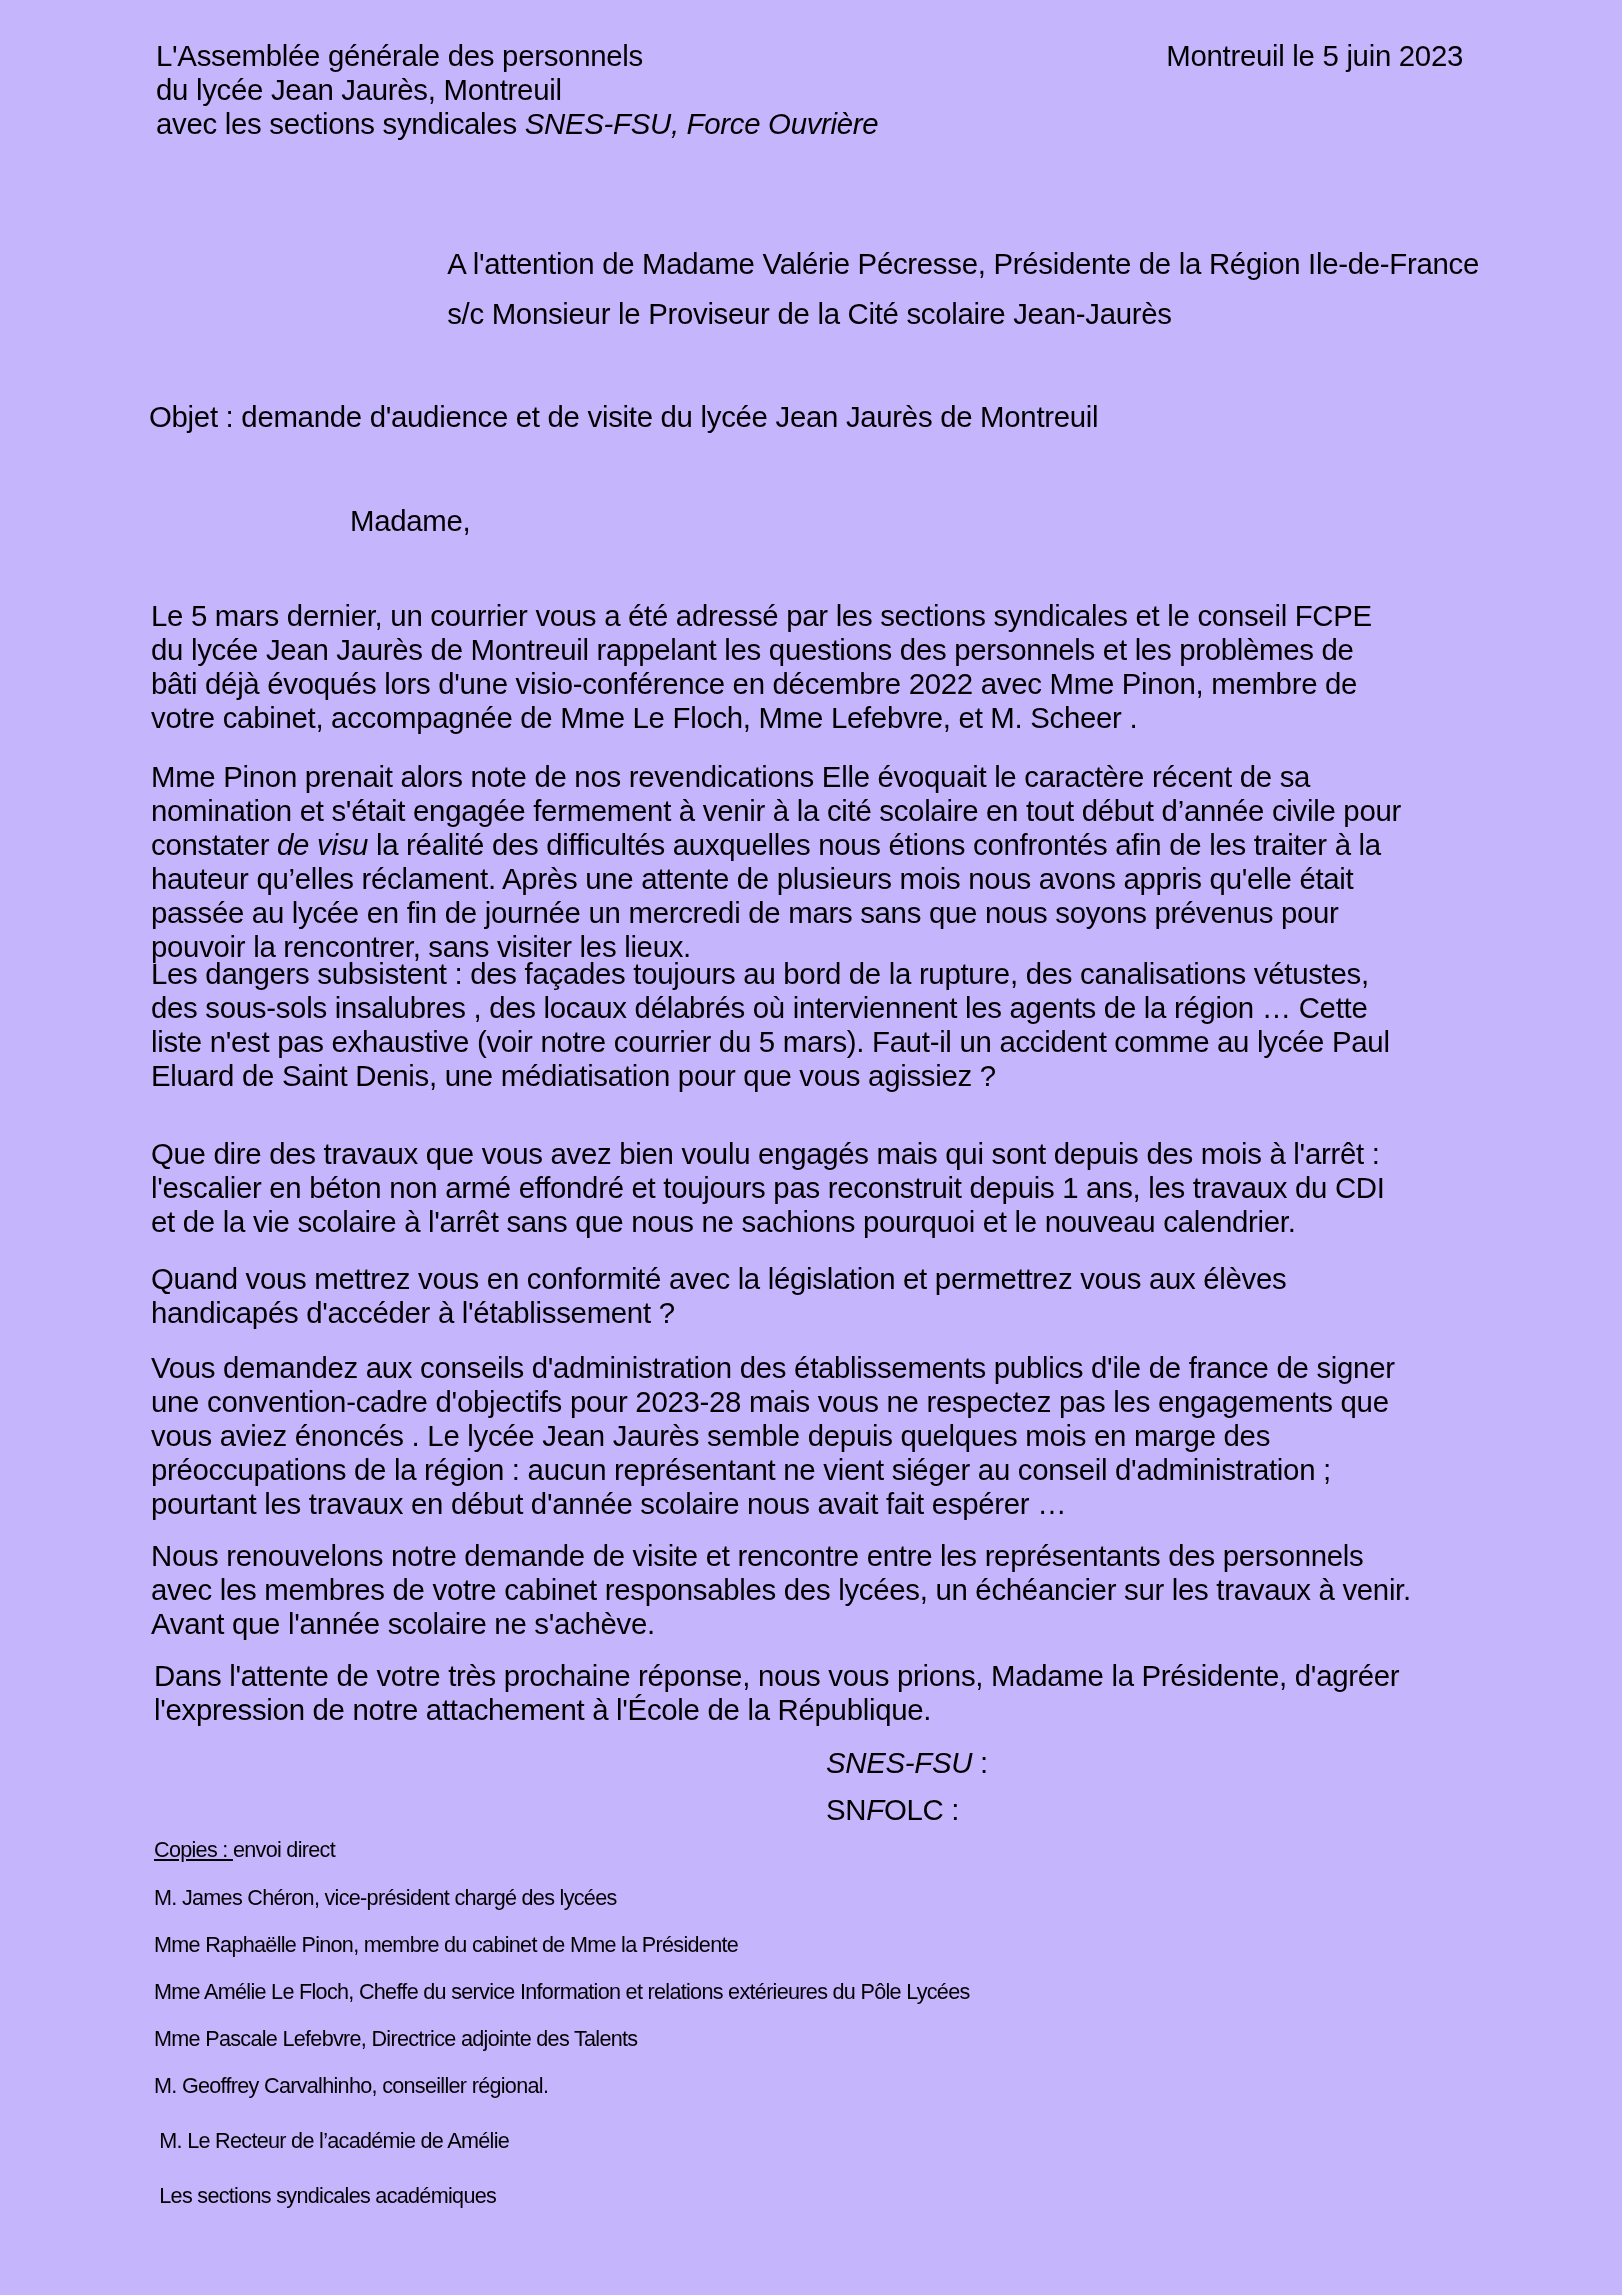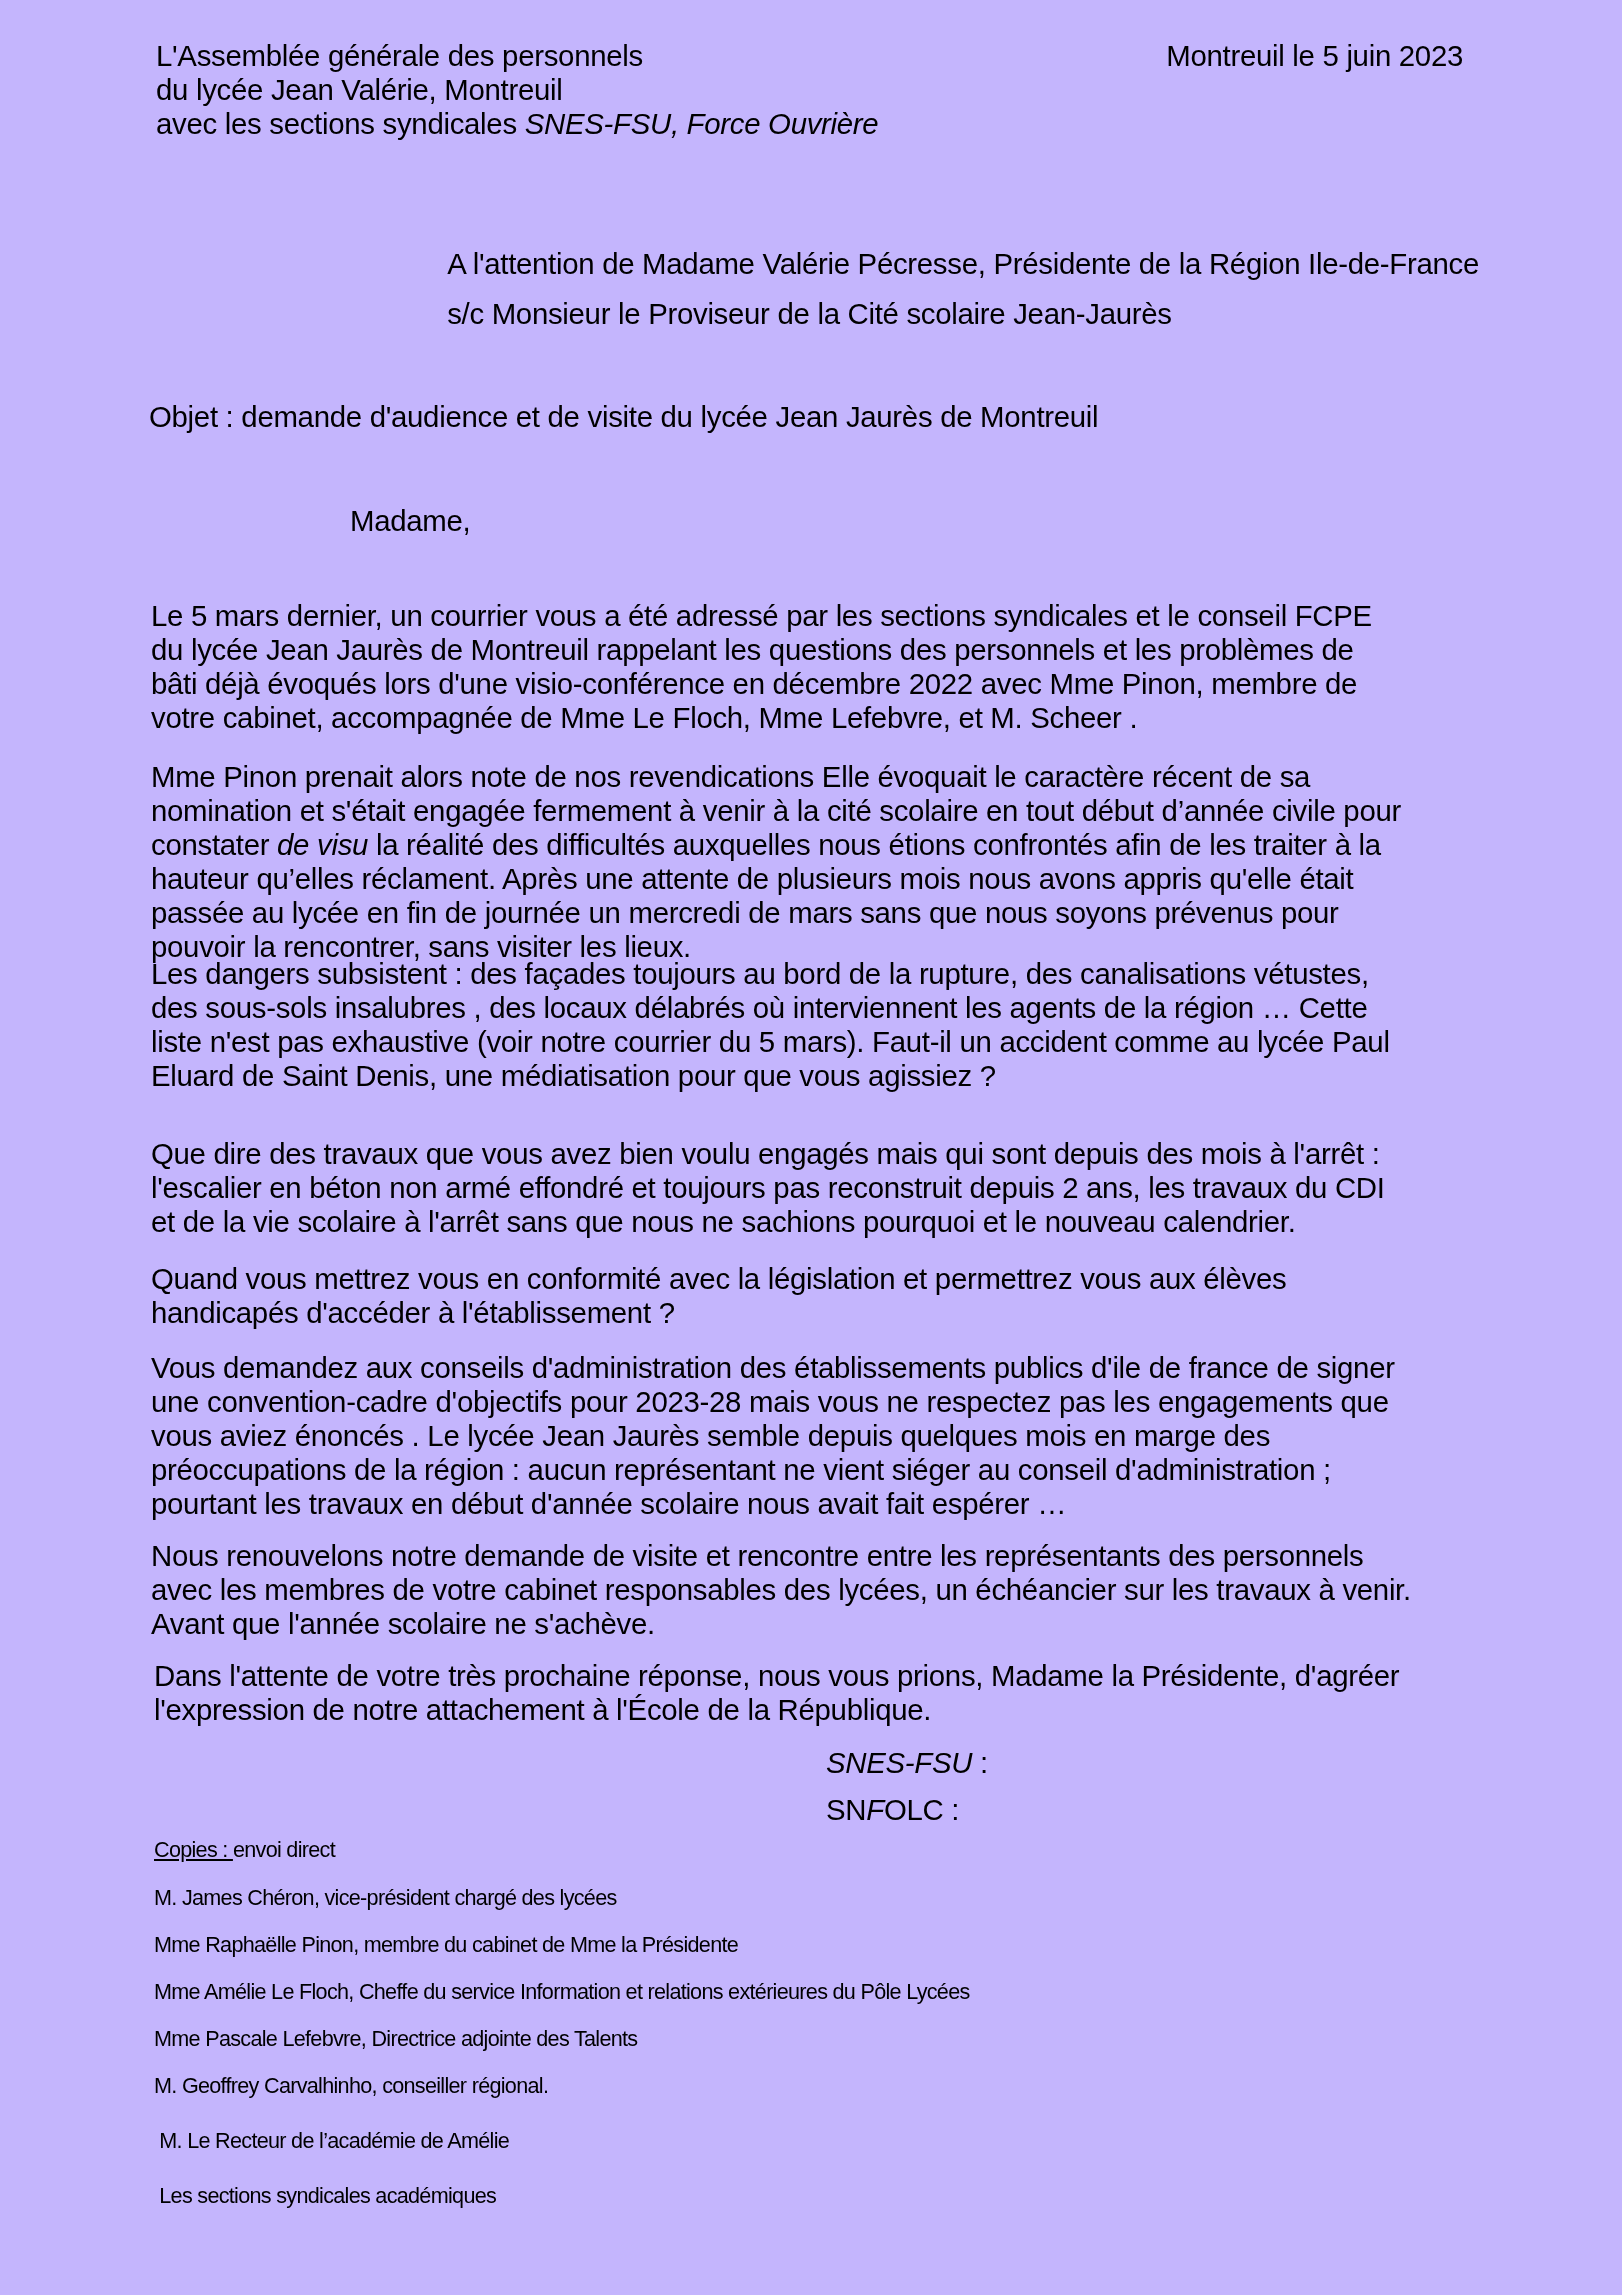--- a/index.html
+++ b/index.html
@@ -23,21 +23,21 @@
   .u { text-decoration: underline; }
   em { font-style: italic; }
 </style>
 </head>
 <body>
 
 <div class="page">
 
   <div class="abs main sender">
     <div>L'Assemblée générale des personnels</div>
-    <div>du lycée Jean Valérie, Montreuil</div>
+    <div>du lycée Jean Jaurès, Montreuil</div>
     <div><span>avec les sections syndicales </span><em>SNES-FSU, Force Ouvrière</em></div>
   </div>
 
   <div class="abs main date">Montreuil le 5 juin 2023</div>
 
   <div class="abs main recipient">
     <div>A l'attention de Madame Valérie Pécresse, Présidente de la Région Ile-de-France</div>
     <div class="l2">s/c Monsieur le Proviseur de la Cité scolaire Jean-Jaurès</div>
   </div>
 
@@ -63,21 +63,21 @@
 
   <div class="para main" style="top:957px;">
     <p>Les dangers subsistent : des façades toujours au bord de la rupture, des canalisations vétustes,</p>
     <p>des sous-sols  insalubres , des locaux délabrés où interviennent les agents de la région … Cette</p>
     <p>liste n'est pas exhaustive (voir notre courrier du 5 mars). Faut-il un accident comme au lycée Paul</p>
     <p>Eluard de Saint Denis, une médiatisation  pour que vous agissiez ?</p>
   </div>
 
   <div class="para main" style="top:1137px;">
     <p>Que dire des travaux que vous avez bien voulu engagés mais qui sont depuis des mois à l'arrêt :</p>
-    <p>l'escalier en béton non armé effondré et toujours pas reconstruit depuis 2 ans, les travaux du CDI</p>
+    <p>l'escalier en béton non armé effondré et toujours pas reconstruit depuis 1 ans, les travaux du CDI</p>
     <p>et de la vie scolaire à l'arrêt sans que nous ne sachions pourquoi et le nouveau calendrier.</p>
   </div>
 
   <div class="para main" style="top:1262px;">
     <p>Quand vous mettrez vous en conformité avec la législation et permettrez vous aux élèves</p>
     <p>handicapés d'accéder à l'établissement ?</p>
   </div>
 
   <div class="para main" style="top:1351px;">
     <p>Vous demandez aux conseils d'administration des établissements  publics d'ile de france de signer</p>

